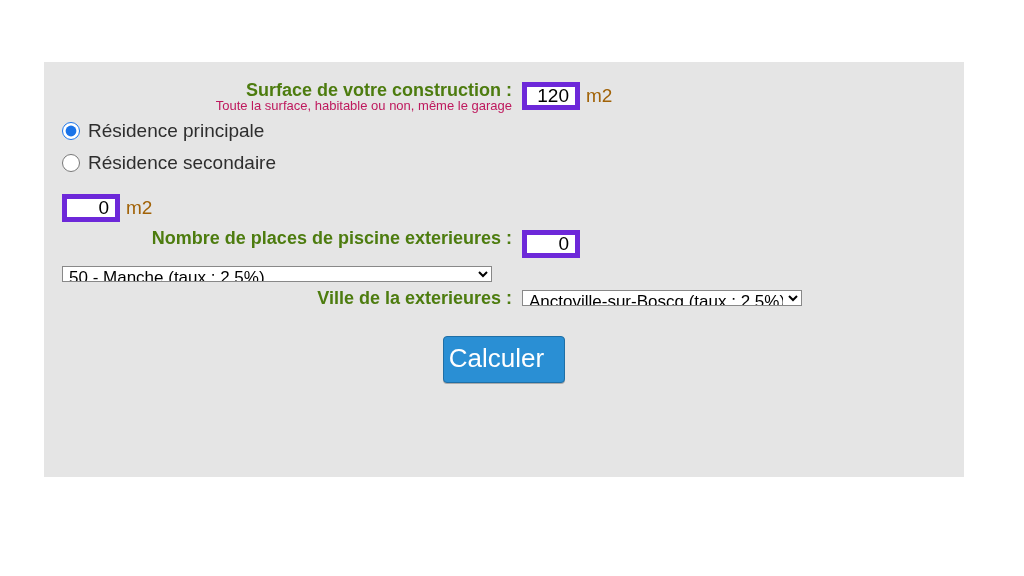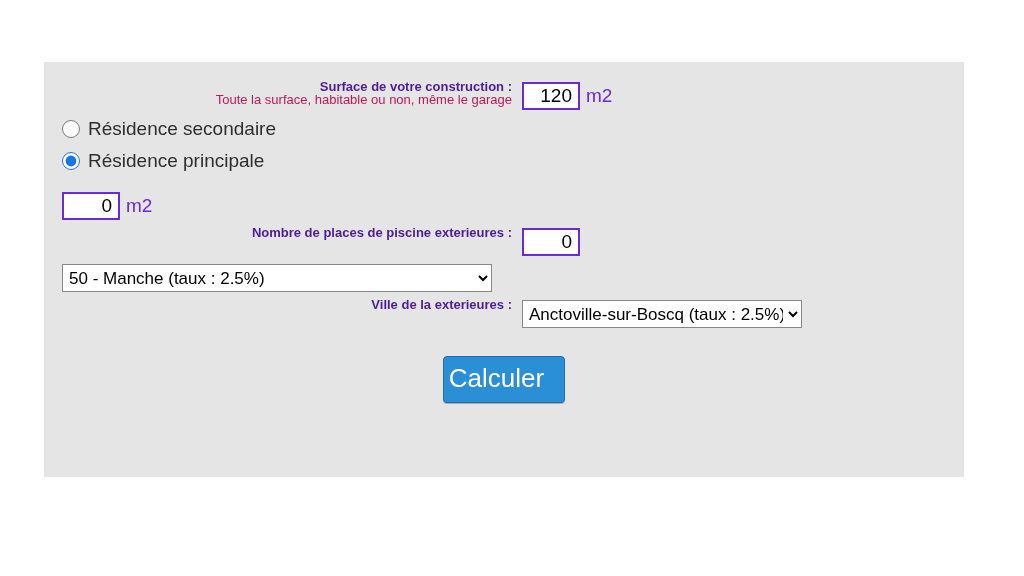--- a/index.html
+++ b/index.html
@@ -27,22 +27,22 @@
     margin-bottom: 6px;
   }
   .label-col {
     width: 460px;
     text-align: right;
     padding-right: 10px;
     box-sizing: border-box;
   }
   .label-main {
     font-weight: 700;
-    font-size: 13px;
-    color: #4c1d95;
+    font-size: 18px;
+    color: #4d7c0f;
     line-height: 1.15;
   }
   .label-sub {
     font-weight: 400;
     font-size: 13px;
     color: #be185d;
     line-height: 1.0;
     margin-top: -2px;
   }
   .ctrl-col {
@@ -50,28 +50,28 @@
     align-items: center;
     gap: 6px;
     padding-top: 2px;
   }
   input[type="text"].num {
     width: 58px;
     height: 28px;
     font-size: 19px;
     text-align: right;
     padding: 0 6px 0 0;
-    border: 2px solid #6d28d9;
+    border: 5px solid #6d28d9;
     background: #ffffff;
     box-sizing: border-box;
     font-family: Arial, Helvetica, sans-serif;
   }
   .unit {
     font-size: 19px;
-    color: #6d28d9;
+    color: #a16207;
   }
   .radio-stack {
     display: flex;
     flex-direction: column;
     gap: 10px;
     padding-top: 2px;
   }
   .radio-row {
     display: flex;
     align-items: center;
@@ -79,21 +79,21 @@
     font-size: 19px;
     color: #2e2e2e;
   }
   input[type="radio"] {
     width: 18px;
     height: 18px;
     accent-color: #1a73e8;
     margin: 0;
   }
   select {
-    height: 28px;
+    height: 16px;
     font-size: 17px;
     border: 1px solid #888;
     background: #ffffff;
     padding: 0 2px;
     box-sizing: border-box;
     font-family: Arial, Helvetica, sans-serif;
   }
   select.dept { width: 430px; }
   select.ville { width: 280px; }
   .btn-row {
@@ -127,26 +127,26 @@
     </div>
     <div class="ctrl-col">
       <input type="text" class="num" value="120" style="">
       <span class="unit">m2</span>
     </div>
   </div>
 
   <div class="field-row gap-above-small">
     <div class="radio-stack">
       <div class="radio-row">
+        <input type="radio" name="res" checked="" style="">
+        <span>Résidence principale</span>
+      </div>
+      <div class="radio-row">
         <input type="radio" name="res" style="">
         <span>Résidence secondaire</span>
-      </div>
-      <div class="radio-row">
-        <input type="radio" name="res" checked="" style="">
-        <span>Résidence principale</span>
       </div>
     </div>
   </div>
 
   <div class="field-row gap-above">
     <div class="ctrl-col">
       <input type="text" class="num" value="0" style="">
       <span class="unit">m2</span>
     </div>
   </div>

